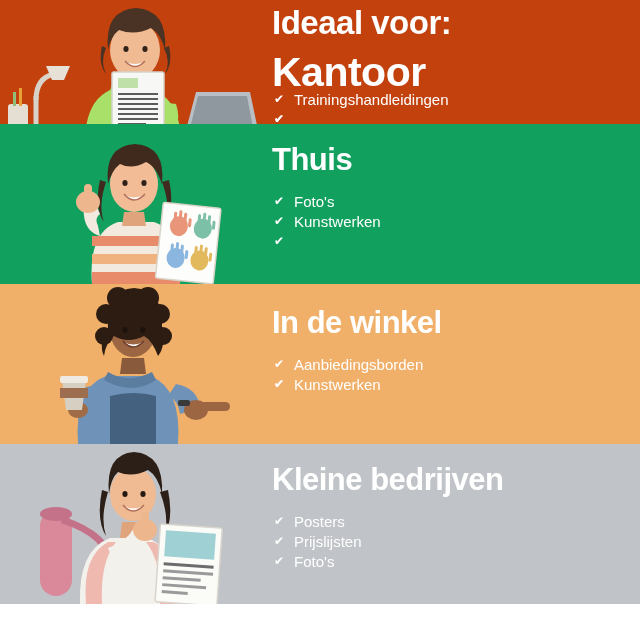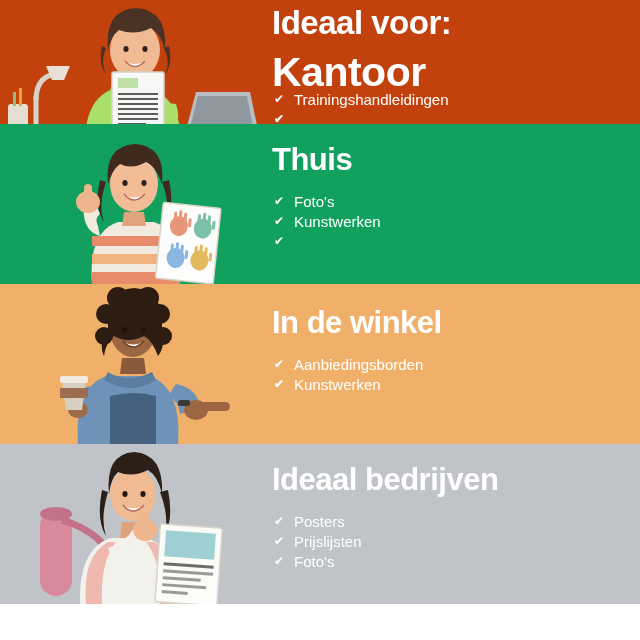--- a/index.html
+++ b/index.html
@@ -389,21 +389,21 @@
             <rect x="164" y="120" width="50" height="3" fill="#6c6c6c"></rect>
             <rect x="164" y="127" width="50" height="3" fill="#9a9a9a"></rect>
             <rect x="164" y="134" width="38" height="3" fill="#9a9a9a"></rect>
             <rect x="164" y="141" width="44" height="3" fill="#9a9a9a"></rect>
             <rect x="164" y="148" width="26" height="3" fill="#9a9a9a"></rect>
           </g>
         </svg>
       </div>
 
       <div class="text-block">
-        <div class="panel-title p4-heading">Ideaal bedrijven</div>
+        <div class="panel-title p4-heading">Kleine bedrijven</div>
         <ul class="bullets p4-bullets">
           <li><span class="check">✔</span><span>Posters</span></li>
           <li><span class="check">✔</span><span>Prijslijsten</span></li>
           <li><span class="check">✔</span><span>Foto's</span></li>
         </ul>
       </div>
 
     </div>
   </section>
 

